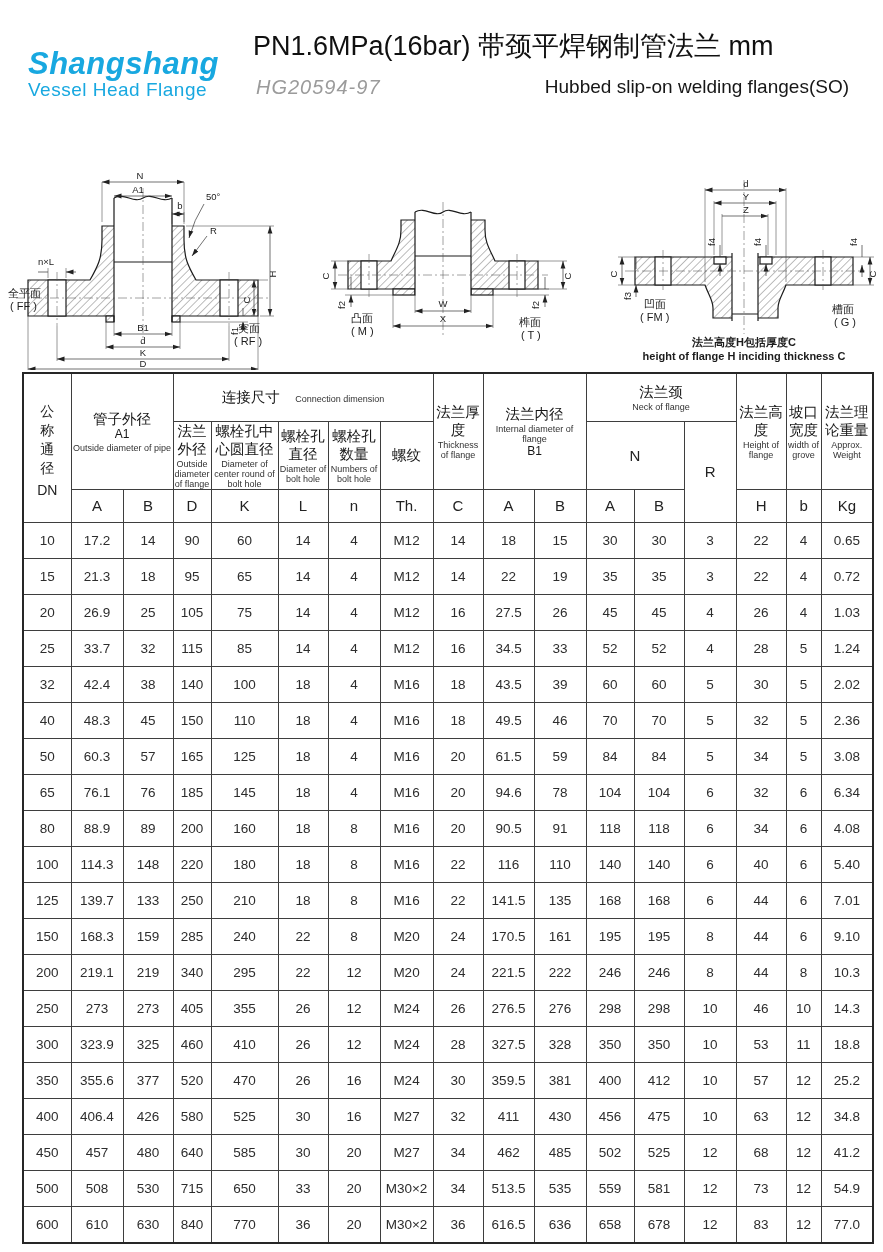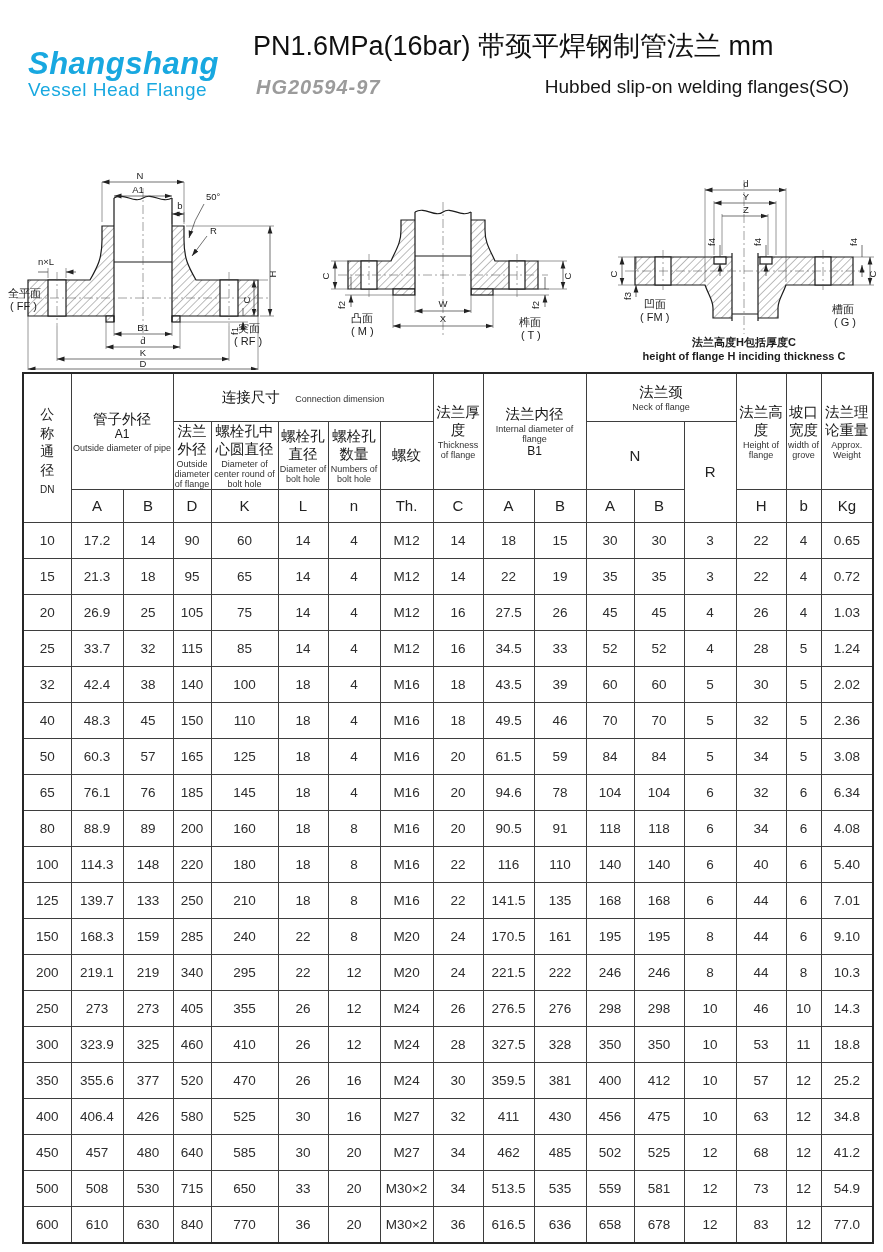--- a/index.html
+++ b/index.html
@@ -6,21 +6,21 @@
   body {
     width:883px; height:1252px; position:relative; background:#ffffff;
     font-family:"Liberation Sans", sans-serif; color:#222;
     overflow:hidden;
   }
   
   .logo { position:absolute; left:28px; top:5px; }
   .logo-line1 { font-size:31px; font-weight:bold; font-style:italic; letter-spacing:0.5px;margin-top:41px; }
   .logo-line2 { font-size:19px; margin-top:-3px; letter-spacing:0.5px; }
   .doc-title { position:absolute; left:253px; top:28px; font-size:27px; color:#101010; white-space:nowrap; }
-  .standard-no { position:absolute; left:256px; top:76px; font-size:20px; font-weight:bold; font-style:italic; color:#9b9b9b; letter-spacing:1px; }
+  .standard-no { position:absolute; left:256px; top:76px; font-size:20px; font-weight:normal; font-style:italic; color:#9b9b9b; letter-spacing:1px; }
   .subtitle-en { position:absolute; right:34px; top:76px; font-size:19px; color:#161616; }
   
   .drawing { position:absolute; }
   #dw1 { left:8px;   top:170px; }
   #dw2 { left:293px; top:186px; }
   #dw3 { left:610px; top:172px; }
   .outline { fill:none; stroke:#1c1c1c; stroke-width:1.2; }
   .solid   { stroke:#1c1c1c; stroke-width:1.2; }
   .dim  { stroke:#333; stroke-width:0.7; fill:none; }
   .ext  { stroke:#444; stroke-width:0.55; fill:none; }
@@ -41,21 +41,21 @@
     padding:0; overflow:hidden;
   }
   .spec-table th { font-weight:normal; }
   .h1 { height:48px; } .h2 { height:60px; } .h3 { height:33px; }
   .h3 th { font-size:15px; }
   .hz  { font-size:14.5px; line-height:1.25; color:#161616; padding:0 1px; }
   .hen { font-size:9px;  line-height:1.12; color:#333; margin-top:1px; padding:0 1px; }
   .hsub{ font-size:12px; line-height:1.1; color:#161616; }
   .hn  { font-size:15px; }
   .vtext { width:17px; margin:4px auto; font-size:14px; line-height:1.35; word-break:break-all; }
-  .dn-code { font-size:10px; margin-top:2px; }
+  .dn-code { font-size:14px; margin-top:2px; }
   tbody td { font-size:13.5px; height:35px; color:#2d2d2d; }
   
   .page-number { position:absolute; left:24px; top:1255px; font-size:21px; color:#3c3c3c; }
 </style>
 </head>
 <body>
 
 <div class="logo" style="color:#18a8e0">
   <div class="logo-line1">Shangshang</div>
   <div class="logo-line2">Vessel Head Flange</div>

